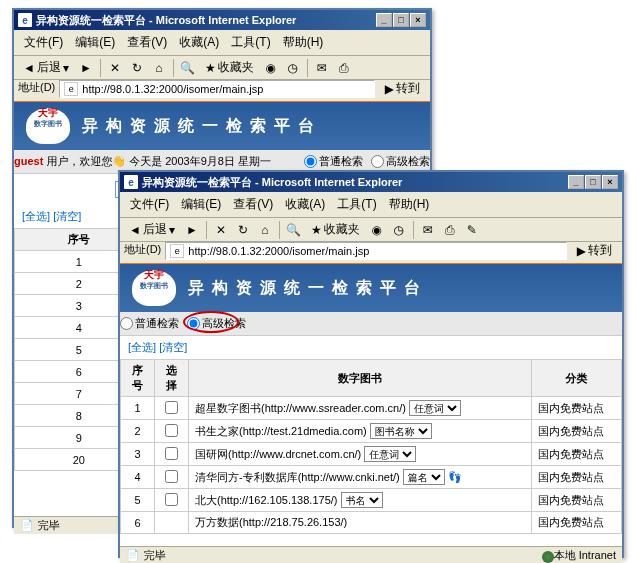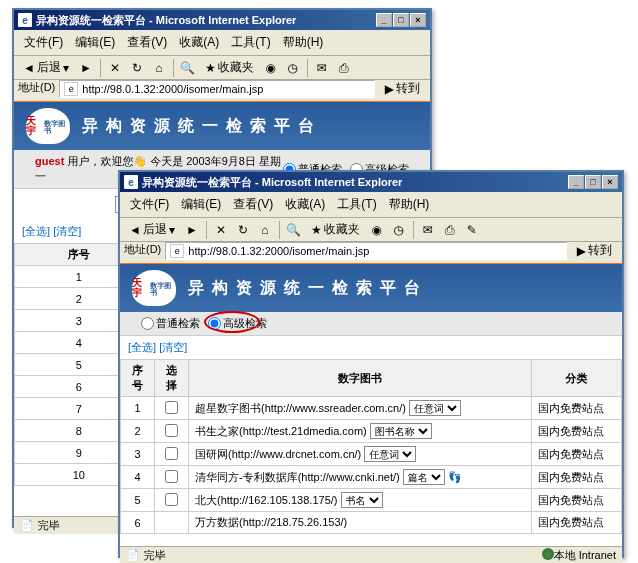--- a/index.html
+++ b/index.html
@@ -20,24 +20,24 @@
 .tool-sep { width: 1px; height: 18px; background: #aca899; margin: 0 2px; }
 .addressbar { background: #ece9d8; height: 22px; display: flex; align-items: flex-start; padding: 0 4px; border-bottom: 1px solid #f97316; gap: 4px; }
 .addr-label { font-size: 11px; }
 .addr-input { flex: 1; height: 18px; border: 1px inset #fff; background: #fff; padding: 0 4px; font-size: 11px; display: flex; align-items: center; gap: 4px; }
 .addr-icon { width: 14px; height: 14px; background: #fff; border: 1px solid #ccc; display: inline-flex; align-items: center; justify-content: center; font-size: 9px; }
 .go-btn { padding: 0 6px; display: flex; align-items: center; gap: 2px; cursor: pointer; }
 .content { background: #fff; overflow: auto; }
 .win-back .content { height: calc(100% - 102px); }
 .win-front .content { height: calc(100% - 102px); }
 .banner { background: linear-gradient(to bottom, #2a5a9a, #3a6eaa); color: #fff; height: 48px; display: flex; align-items: center; padding: 0 12px; gap: 12px; }
-.logo { width: 44px; height: 36px; background: #fff; border-radius: 50% 50% 40% 40%; display: flex; align-items: center; color: #c00; font-size: 10px; font-weight: bold; line-height: 1; }
+.logo { width: 44px; height: 36px; background: #fff; border-radius: 50% 50% 40% 40%; display: flex; flex-direction: column; align-items: center; color: #c00; font-size: 10px; font-weight: bold; line-height: 1; }
 .logo-sub { color: #2a5a9a; font-size: 7px; margin-top: 2px; }
 .banner-title { font-size: 16px; font-weight: bold; letter-spacing: 8px; }
-.welcome-bar { background: #e8e8e8; border-bottom: 1px solid #ccc; padding: 4px 21px; display: flex; align-items: center; font-size: 11px; }
+.welcome-bar { background: #e8e8e8; border-bottom: 1px solid #ccc; padding: 4px 0; display: flex; align-items: center; font-size: 11px; }
 .welcome-text { flex: 1; }
 .welcome-text b { color: #c00; }
 .radio-group { display: flex; gap: 8px; align-items: center; }
 .radio-item { display: flex; align-items: center; gap: 2px; cursor: pointer; }
 .radio-item.highlighted { position: relative; }
 .red-circle { position: absolute; border: 2px solid #c00; border-radius: 50%; width: 56px; height: 22px; left: -4px; top: -5px; pointer-events: none; }
 .search-bar { padding: 6px 8px; display: flex; align-items: center; gap: 6px; font-size: 11px; }
 .search-input { border: 1px solid #7a9ac0; height: 17px; padding: 0 3px; font-size: 11px; }
 .search-btn { border: 1px outset #ece9d8; background: #ece9d8; padding: 1px 6px; cursor: pointer; display: flex; align-items: center; gap: 3px; font-size: 11px; }
 .mag-icon { display: inline-block; width: 10px; height: 10px; border: 1.5px solid #2a5a9a; border-radius: 50%; position: relative; }
@@ -45,21 +45,21 @@
 .tabs-row { padding: 4px 8px; font-size: 11px; }
 .tab-link { color: #06c; cursor: pointer; }
 .data-table { width: 100%; border-collapse: collapse; font-size: 11px; }
 .data-table th, .data-table td { border: 1px solid #ccc; padding: 3px 6px; text-align: left; }
 .data-table th { background: #f0f0f0; font-weight: bold; text-align: center; }
 .data-table td.center { text-align: center; }
 .select-inline { border: 1px solid #888; font-size: 10px; height: 16px; background: #fff; }
 .foot-icon { display: inline-block; width: 12px; height: 12px; color: #2a5a9a; }
 .statusbar { background: #ece9d8; height: 18px; border-top: 1px solid #aca899; display: flex; align-items: center; padding: 0 6px; font-size: 11px; gap: 8px; }
 .status-left { flex: 1; display: flex; align-items: center; gap: 4px; }
-.status-right { display: flex; align-items: flex-start; }
+.status-right { display: flex; align-items: flex-end; }
 .zone-icon { width: 12px; height: 12px; background: radial-gradient(circle, #4a8a4a, #2a6a2a); border-radius: 50%; }
 </style>
 </head>
 <body>
 
 <div class="window win-back">
   <div class="titlebar">
     <span class="titlebar-icon">e</span>
     <span class="titlebar-text">异构资源统一检索平台 - Microsoft Internet Explorer</span>
     <div class="win-controls">
@@ -182,21 +182,21 @@
             <td class="center">8</td>
     <td class="center"><input type="checkbox" checked="" style=""></td>
     <td>维普</td>
           </tr>
           <tr>
             <td class="center">9</td>
     <td class="center"><input type="checkbox" checked="" style=""></td>
     <td>人大</td>
           </tr>
           <tr>
-            <td class="center">10</td>
+            <td class="center">20</td>
     <td class="center"><input type="checkbox" checked="" style=""></td>
     <td>APEC</td>
           </tr>
         </tbody>
     </table>
   </div>
   <div class="statusbar">
     <span class="status-left">📄 <span>完毕</span></span>
   </div>
 </div>

